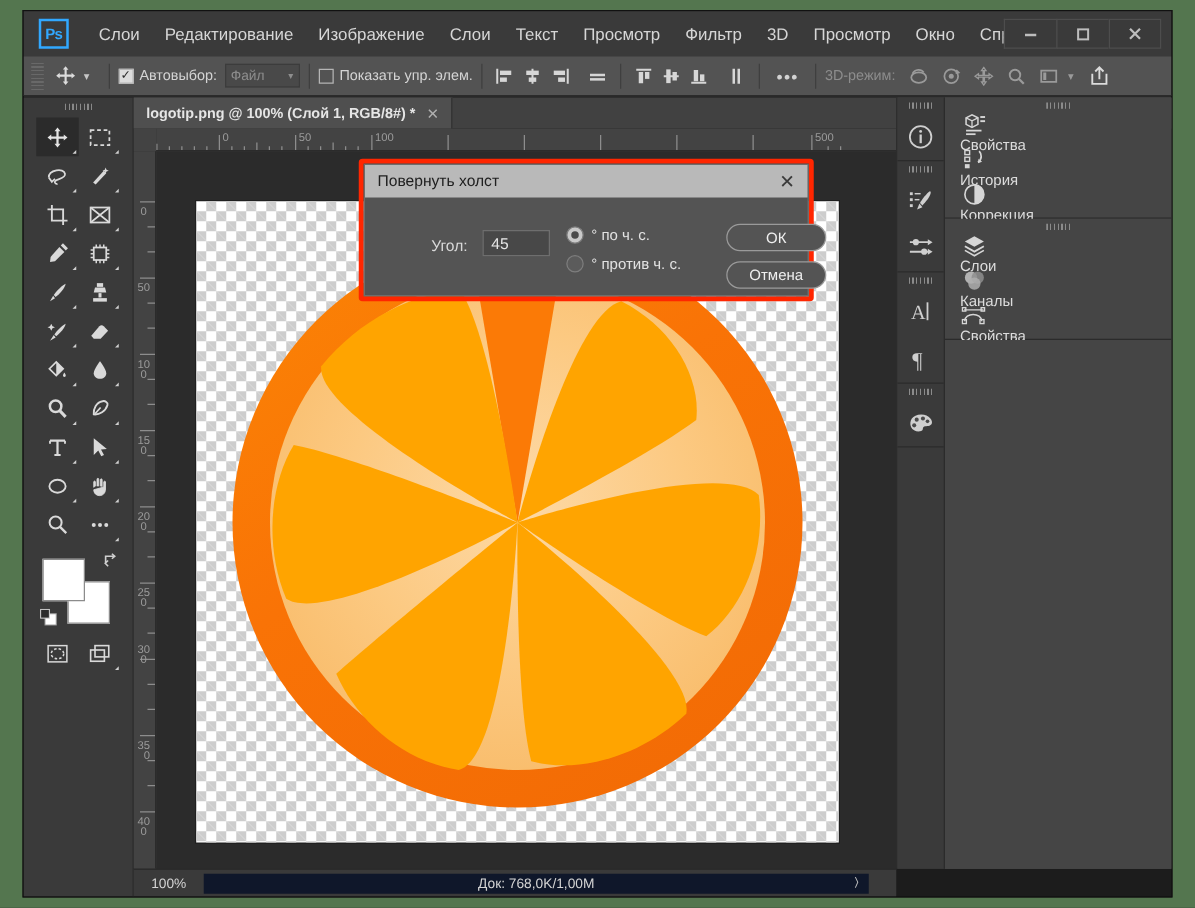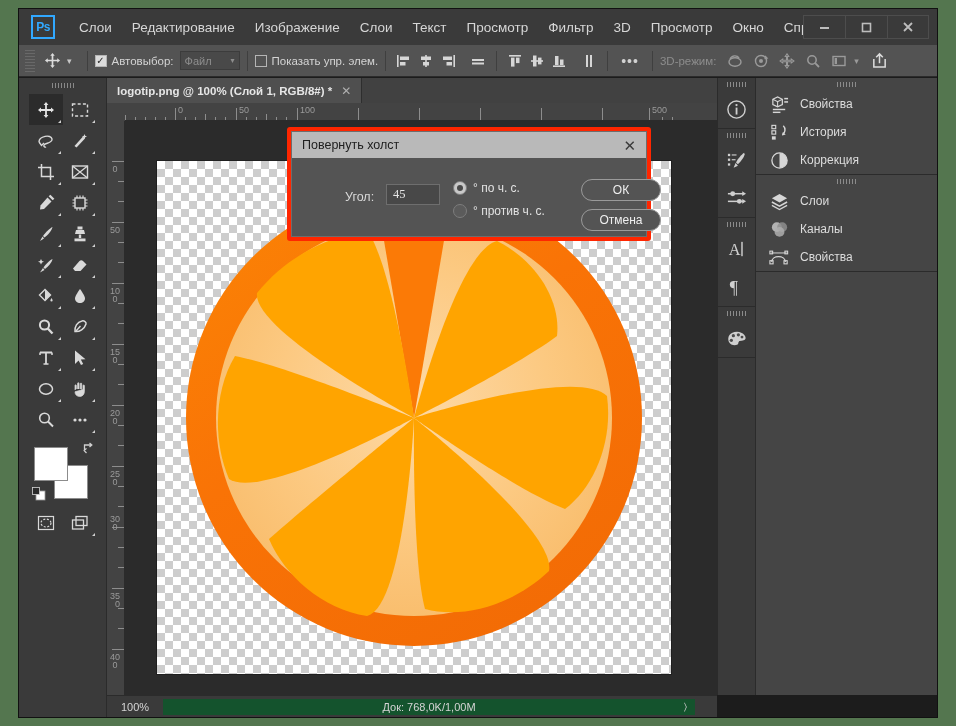--- a/index.html
+++ b/index.html
@@ -270,22 +270,23 @@
     height: 12px;
     display: flex; align-items: center; justify-content: center;
   }
   .panel-grip i {
     display: block;
     width: 20px; height: 5px;
     background: repeating-linear-gradient(to right, #8b8b8b 0 1px, transparent 1px 3px);
   }
   .panel-item {
     height: 28px;
-    display: flex; align-items: center;
+    display: flex; 
     padding-left: 12px;
+    flex-direction: column;
   }
   .panel-item .pi-icon {
     width: 22px; height: 22px;
     display: flex; align-items: center; justify-content: center;
     color: #d6d6d6; margin-right: 10px;
   }
   .panel-item .pi-label { color: #dcdcdc; font-size: 12px; }
   .panel-filler { background: #454545; flex: 1; }
   
   .statusbar {
@@ -294,21 +295,21 @@
     background: #3a3a3a;
     display: flex; align-items: center;
     border-top: 1px solid #2b2b2b;
   }
   .zoomlevel {
     color: #d4d4d4; font-size: 11px;
     width: 56px; text-align: center;
   }
   .docinfo {
     flex: 1; height: 16px;
-    background: #14532d;
+    background: #0f172a;
     display: flex; align-items: center; justify-content: center;
     color: #d4d4d4; font-size: 11px;
     position: relative;
     margin-right: 22px;
   }
   .docinfo .arrow {
     position: absolute; right: 8px;
     color: #c3c3c3; font-size: 10px;
   }
   
@@ -346,21 +347,20 @@
     color: #d9d9d9; font-size: 12.5px;
   }
   .dlg-angleinput {
     position: absolute; left: 63px; top: 26px;
     width: 54px; height: 21px;
     background: #484848;
     border: 1px solid #6e6e6e;
     color: #e6e6e6; font-size: 12.5px;
     display: flex; align-items: center;
     padding-left: 6px;
-    font-family: Liberation Serif, serif;
   }
   .radio-row {
     position: absolute;
     display: flex; align-items: center;
   }
   .radio-row.r1 { left: 130px; top: 23px; }
   .radio-row.r2 { left: 130px; top: 46px; }
   .radio {
     width: 14px; height: 14px;
     border-radius: 50%;

